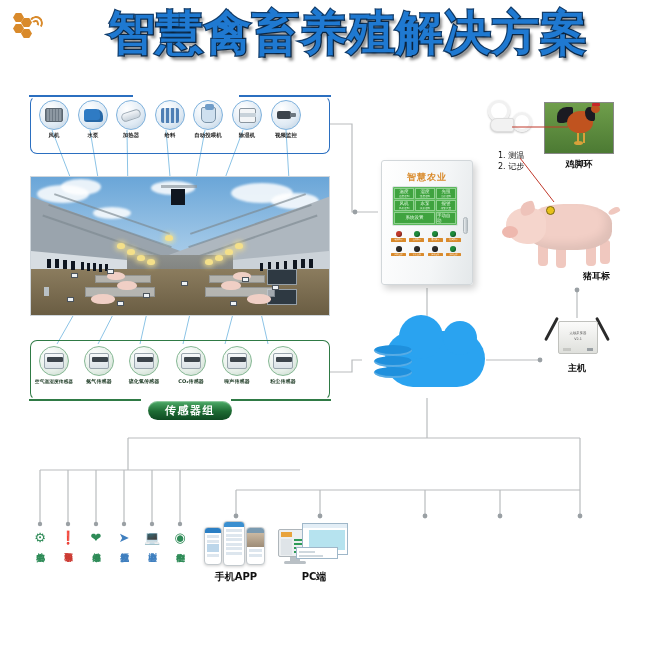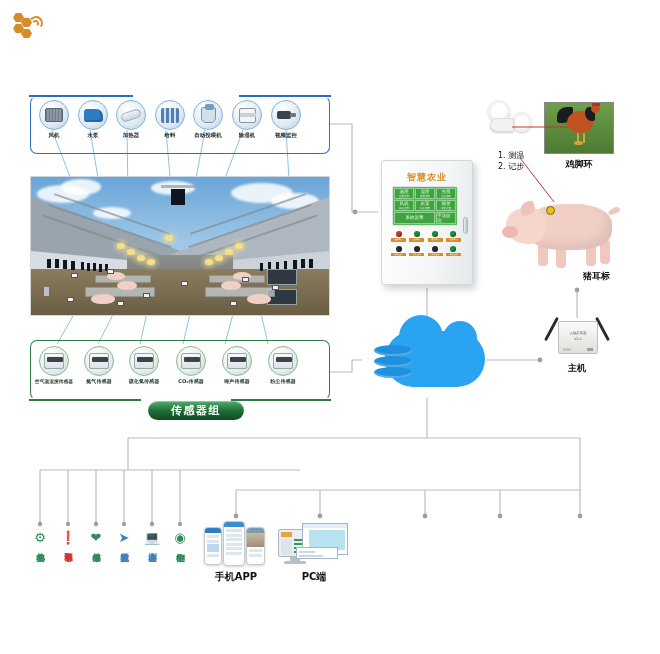--- a/index.html
+++ b/index.html
@@ -51,21 +51,21 @@
     position: absolute; border-radius: 11px; color: #fff;
     font-size: 11px; font-weight: bold; letter-spacing: 1.5px;
     display: flex; align-items: center; justify-content: center;
     height: 19px;
   }
   .pill-blue { background: linear-gradient(180deg,#4ba4e8 0%, #1459a8 55%, #0b3f81 100%);
                box-shadow: inset 0 1px 1px rgba(255,255,255,.5); }
   .pill-green { background: linear-gradient(180deg,#4fae6a 0%, #1d6b33 55%, #0f4a22 100%);
                 box-shadow: inset 0 1px 1px rgba(255,255,255,.4); }
   #pill-actuator { left: 138px; top: 79px; width: 96px; }
-  #pill-sensor   { left: 148px; top: 401px; width: 96px; }
+  #pill-sensor   { left: 148px; top: 401px; width: 84px; }
 
   
   .group-box { position: absolute; border-radius: 7px; }
   #box-actuator { left: 30px; top: 96px; width: 300px; height: 58px;
                   border: 1.6px solid #2b6fc0; border-top-color: transparent; }
   #box-actuator::before, #box-actuator::after {
     content:""; position:absolute; top:-1.6px; height:1.6px; background:#2b6fc0; }
   #box-actuator::before { left:-1.6px; width: 104px; }
   #box-actuator::after  { right:-1.6px; width: 92px; }
   #box-sensor { left: 30px; top: 340px; width: 300px; height: 60px;
@@ -258,20 +258,21 @@
     <div class="logo-wrap">
       <div class="hex-icon">
         <div class="hx hx1"></div>
           <div class="hx hx2"></div>
         <div class="hx hx3"></div>
           <div class="hx hx4"></div>
         <div class="wave"></div>
           <div class="wave2"></div>
       </div>
     </div>
+    <div class="main-title">智慧禽畜养殖解决方案</div>
   </div>
 
   <svg id="leaders">
     <g stroke="#7fbde3" stroke-width="1" fill="none" opacity=".9">
       <line x1="52" y1="130" x2="72" y2="182"></line>
       <line x1="90" y1="130" x2="100" y2="190"></line>
       <line x1="127" y1="130" x2="128" y2="196"></line>
       <line x1="166" y1="130" x2="172" y2="200"></line>
       <line x1="205" y1="130" x2="192" y2="200"></line>
       <line x1="243" y1="130" x2="215" y2="205"></line>

